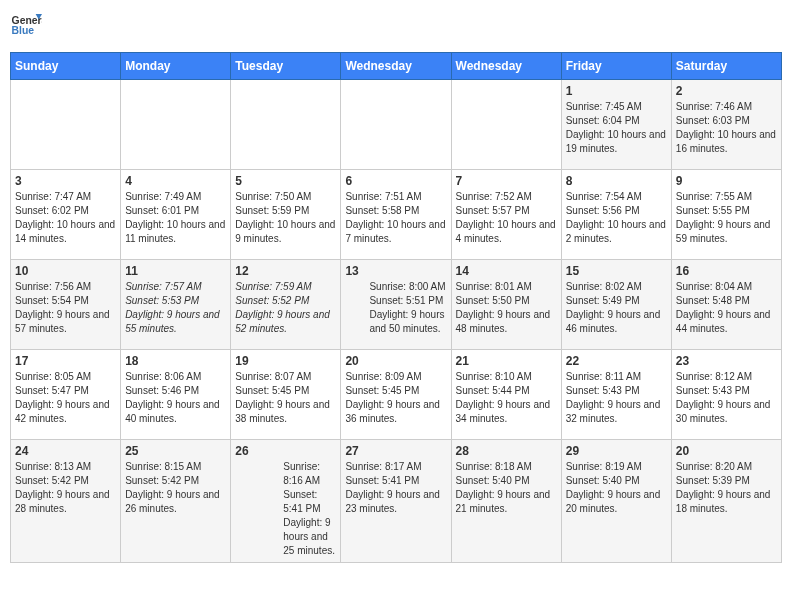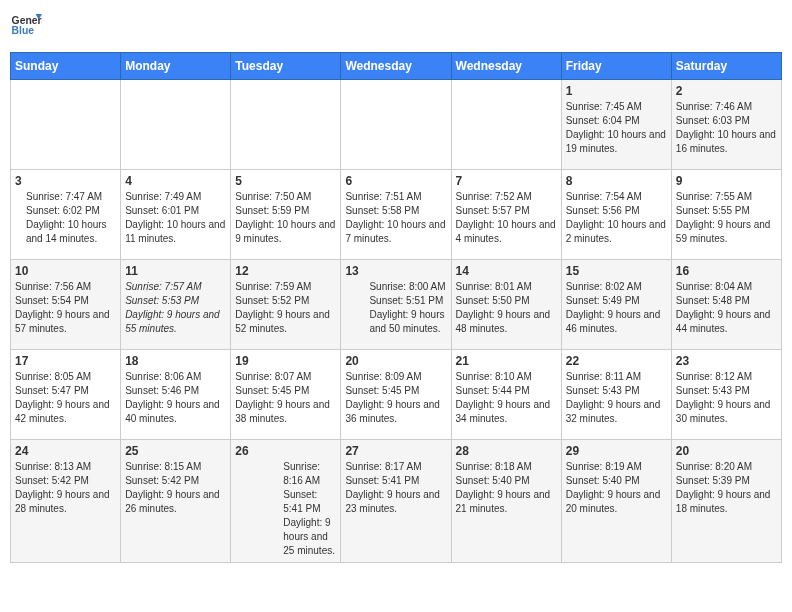--- a/index.html
+++ b/index.html
@@ -122,21 +122,21 @@
         <td>
           <div class="day-number">2</div>
           <div class="day-info" style="white-space: pre-line;">Sunrise: 7:46 AM
 Sunset: 6:03 PM
 Daylight: 10 hours and 16 minutes.</div>
         </td>
       </tr>
       <tr>
         <td>
           <div class="day-number">3</div>
-          <div class="day-info" style="white-space: pre-line; margin-left: 11px;">Sunrise: 7:47 AM
+          <div class="day-info" style="white-space: pre-line;">Sunrise: 7:47 AM
 Sunset: 6:02 PM
 Daylight: 10 hours and 14 minutes.</div>
         </td>
         <td>
           <div class="day-number">4</div>
           <div class="day-info" style="white-space: pre-line;">Sunrise: 7:49 AM
 Sunset: 6:01 PM
 Daylight: 10 hours and 11 minutes.</div>
         </td>
         <td>
@@ -178,21 +178,21 @@
 Daylight: 9 hours and 57 minutes.</div>
         </td>
         <td>
           <div class="day-number">11</div>
           <div class="day-info" style="white-space: pre-line; font-style: italic;">Sunrise: 7:57 AM
 Sunset: 5:53 PM
 Daylight: 9 hours and 55 minutes.</div>
         </td>
         <td>
           <div class="day-number">12</div>
-          <div class="day-info" style="white-space: pre-line;">Sunrise: 7:59 AM
+          <div class="day-info" style="white-space: pre-line; font-style: italic;">Sunrise: 7:59 AM
 Sunset: 5:52 PM
 Daylight: 9 hours and 52 minutes.</div>
         </td>
         <td>
           <div class="day-number">13</div>
           <div class="day-info" style="white-space: pre-line; margin-left: 24px;">Sunrise: 8:00 AM
 Sunset: 5:51 PM
 Daylight: 9 hours and 50 minutes.</div>
         </td>
         <td>

